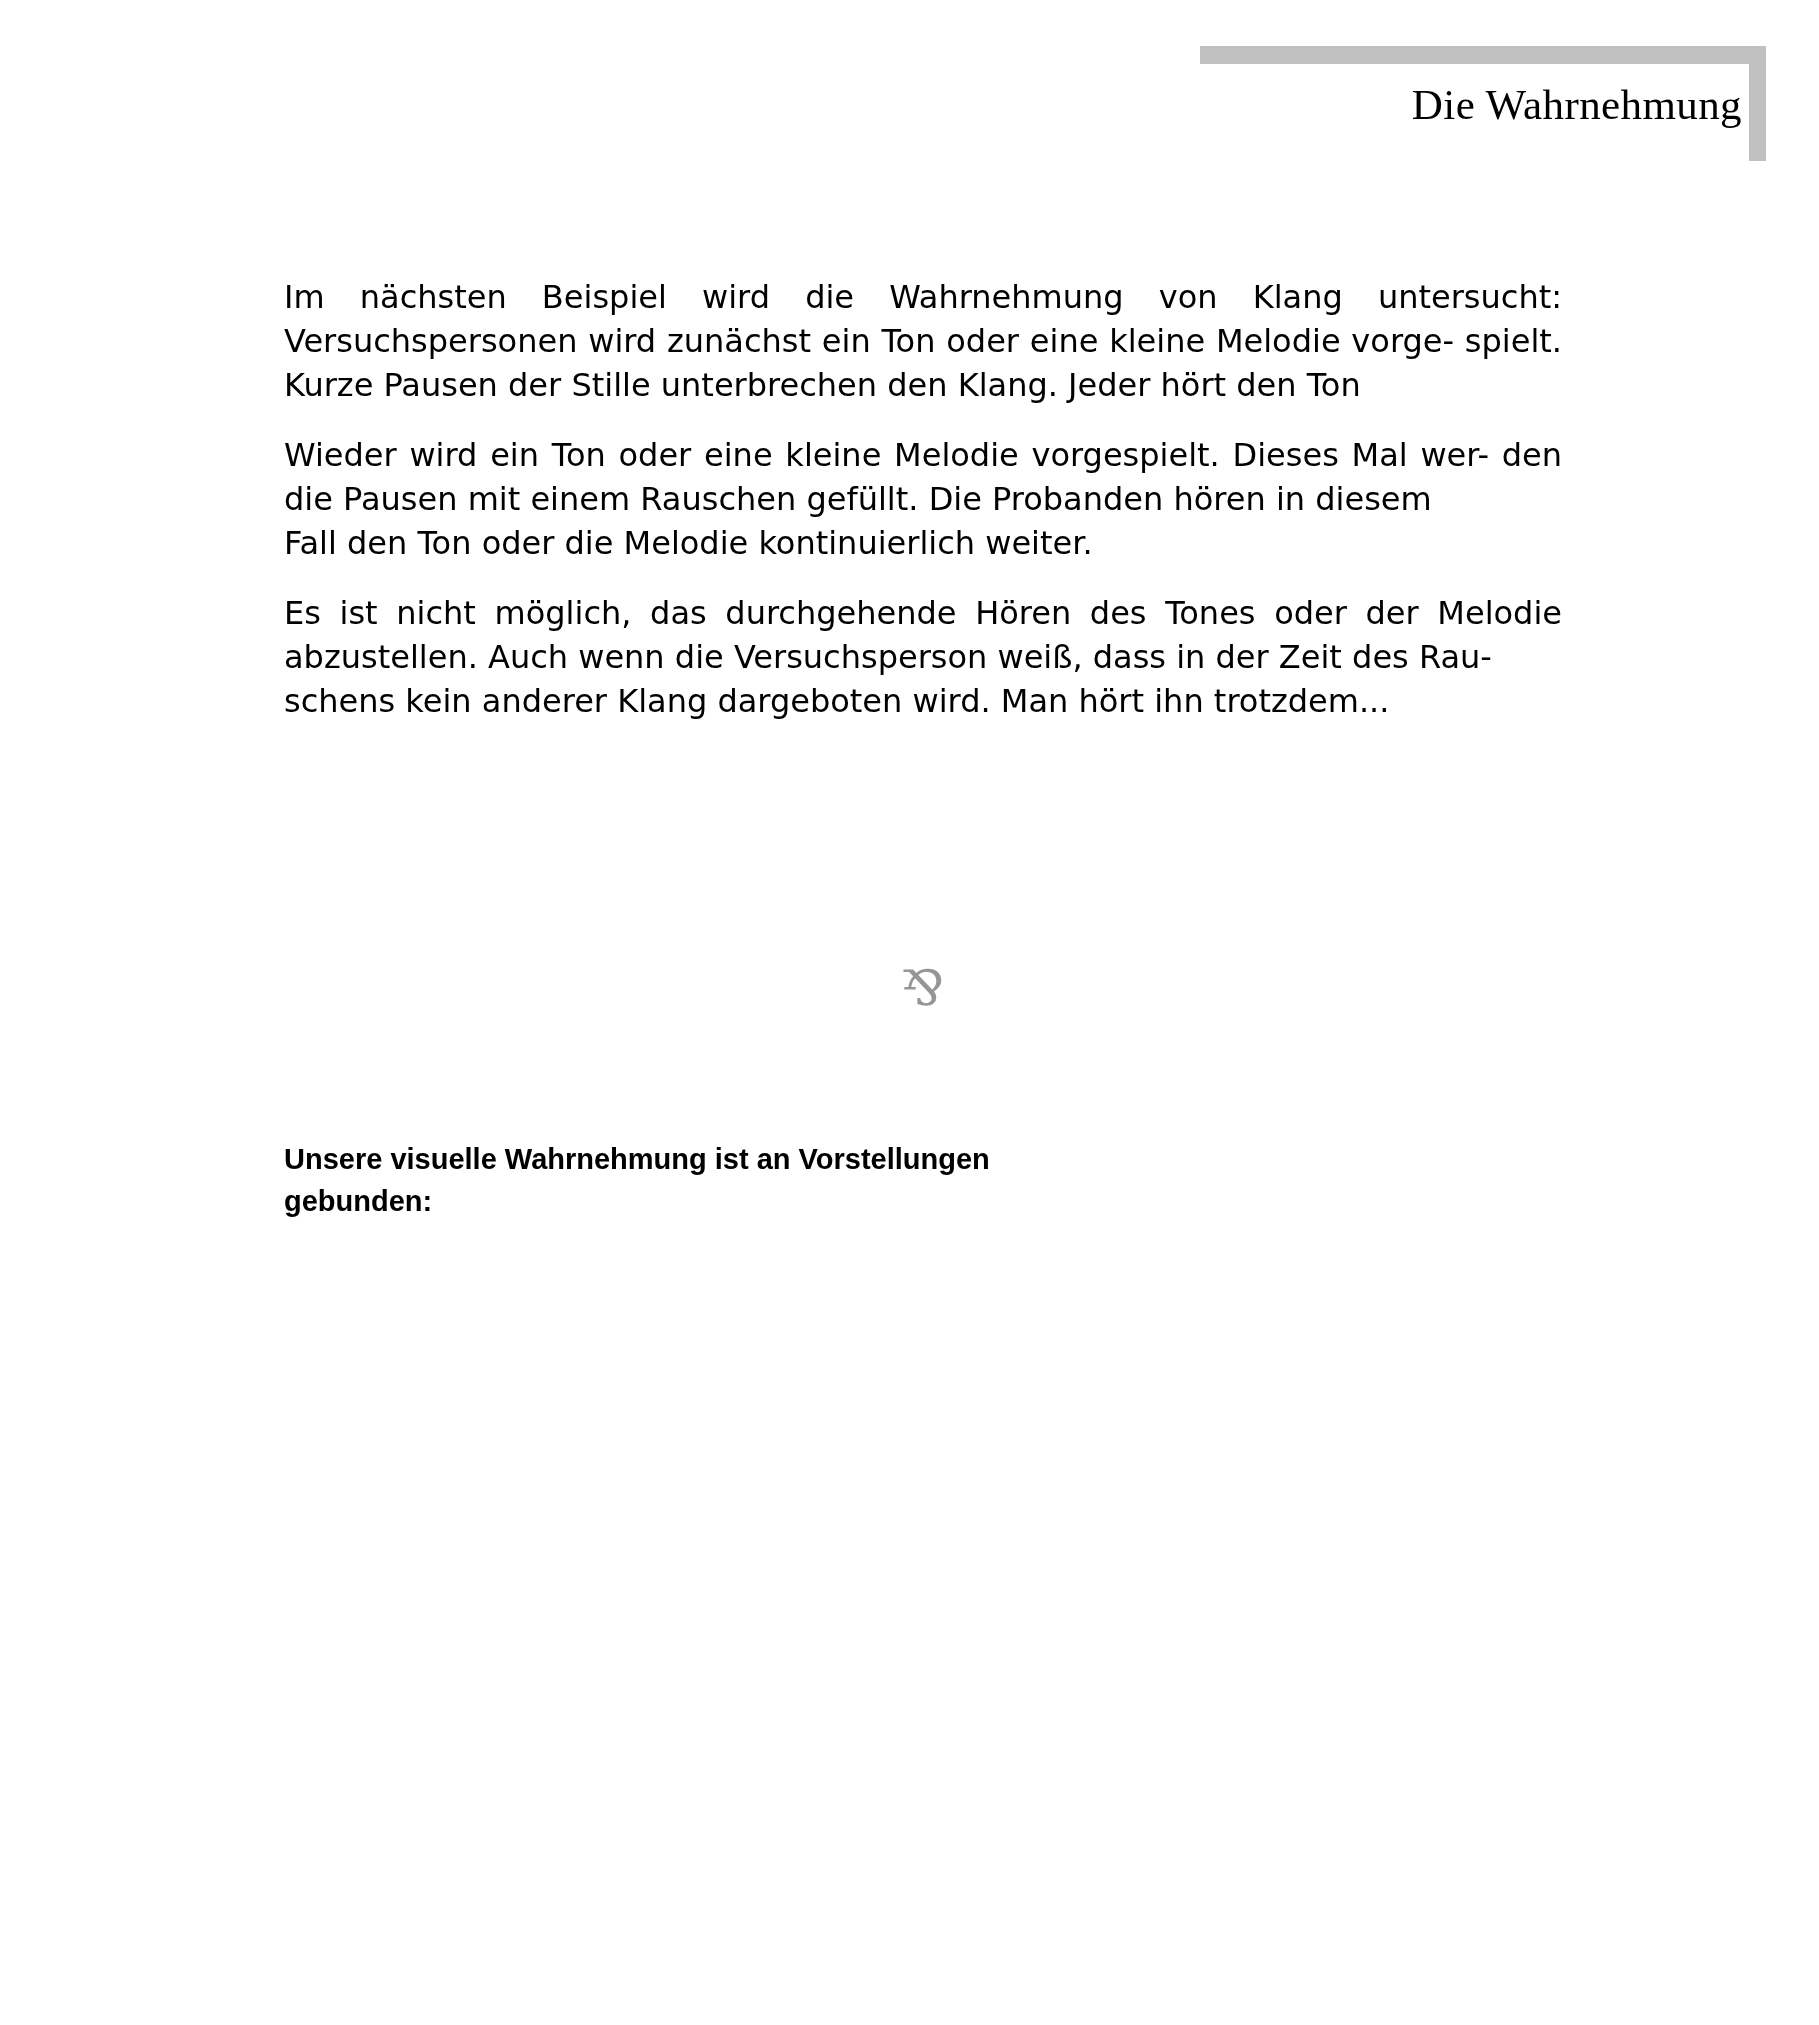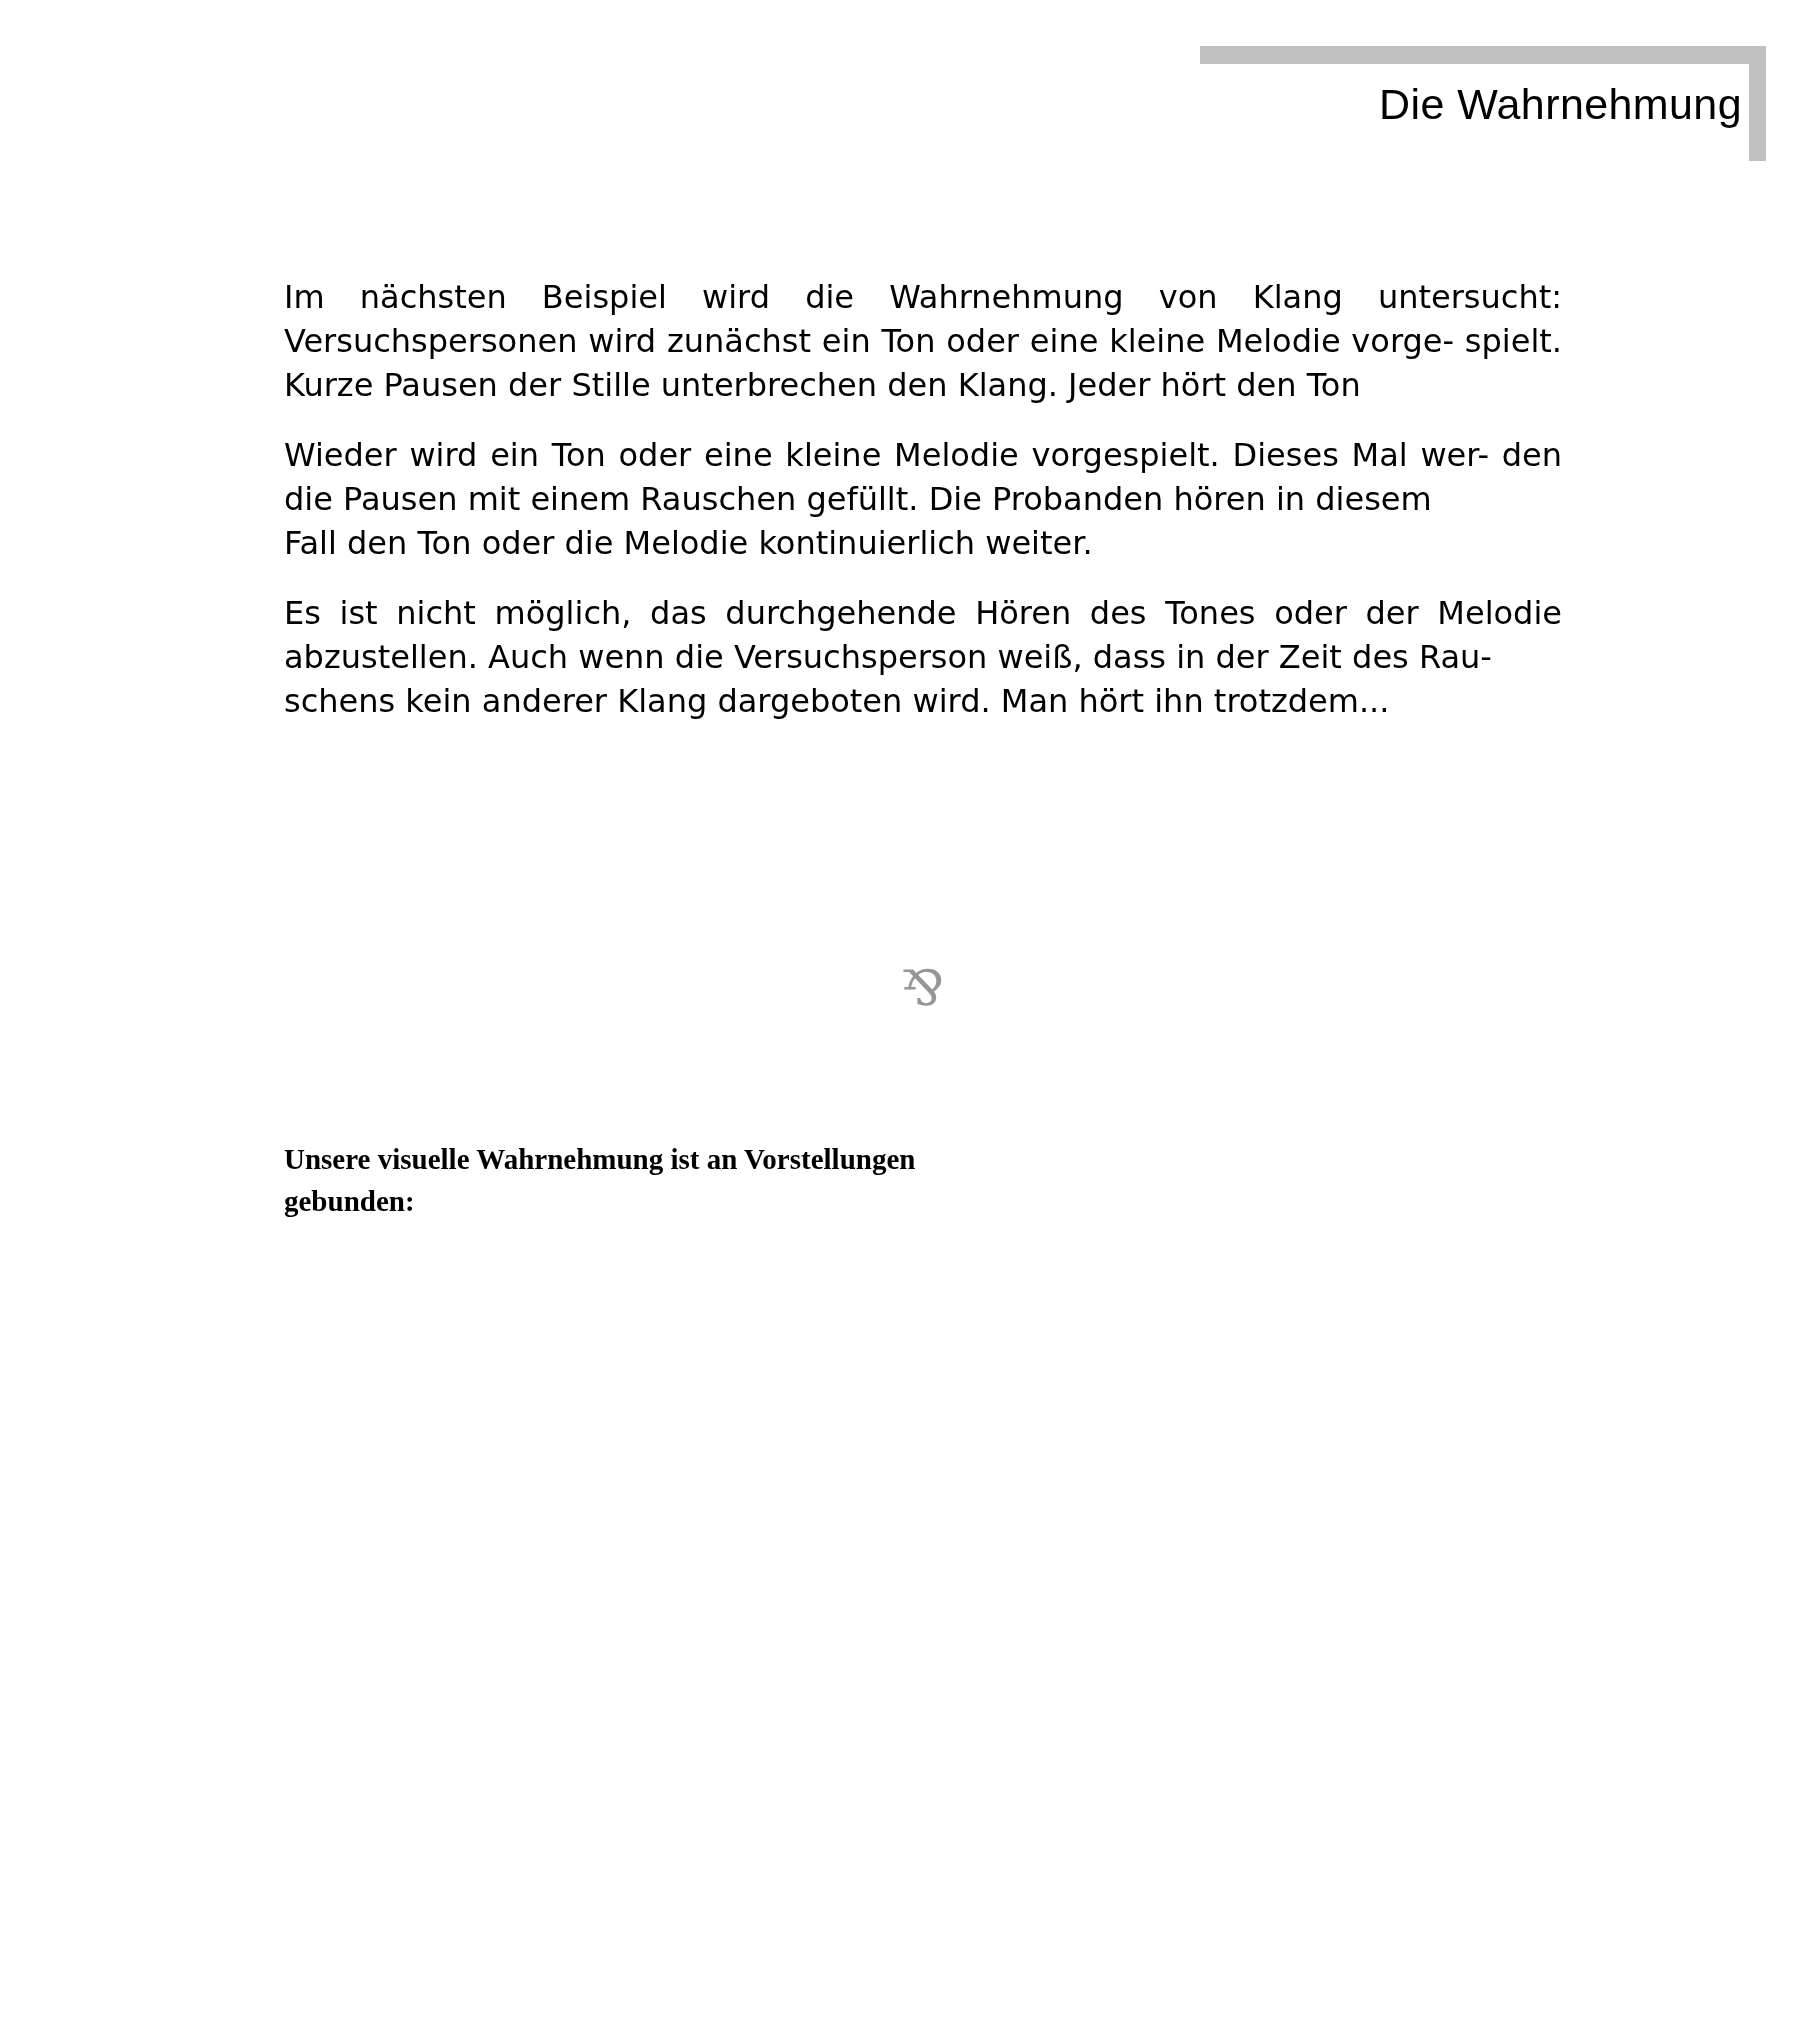--- a/index.html
+++ b/index.html
@@ -33,21 +33,21 @@
     left: 1749px;
     top: 46px;
     width: 17.4px;
     height: 115px;
     background: #c0c0c0;
   }
   .header-title {
     position: absolute;
     right: 77px;
     top: 80px;
-    font-family: Liberation Sans, sans-serif;
+    font-family: Liberation Serif, serif;
     font-size: 43px;
     font-weight: 400;
     color: #000000;
     letter-spacing: 0.4px;
     white-space: nowrap;
     text-align: right;
   }
 
   
   .content {
@@ -83,21 +83,21 @@
     line-height: 49px;
     color: #969696;
   }
 
   
   .section-heading {
     position: absolute;
     left: 0;
     top: 863px;
     width: 1134px;
-    font-family: Liberation Serif, serif;
+    font-family: Liberation Sans, sans-serif;
     font-size: 29px;
     line-height: 42px;
     font-weight: bold;
     color: #000000;
     text-align: left;
   }
 
   
   .figure {
     position: absolute;

